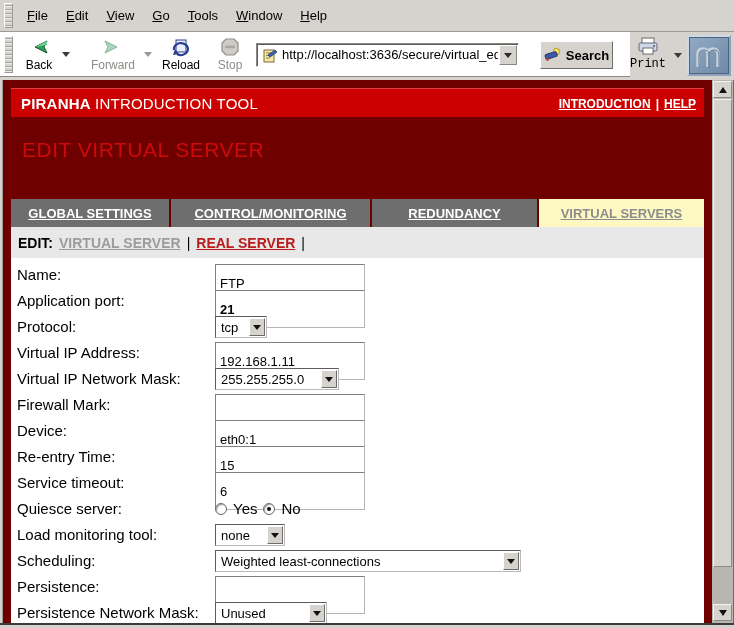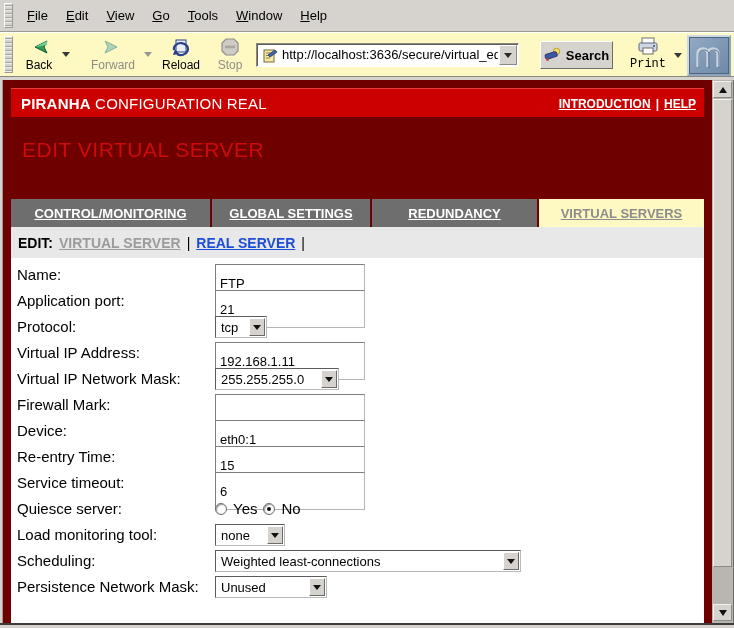--- a/index.html
+++ b/index.html
@@ -9,21 +9,21 @@
   
   .menubar { position:absolute; left:0; top:0; width:734px; height:32px; background:#d6d3ce;
              border-bottom:1px solid #9c9a94; }
   .grippy { position:absolute; left:4px; top:3px; bottom:3px; width:9px;
             border:1px solid #9c9a94; border-top-color:#ffffff; border-left-color:#ffffff;
             background:repeating-linear-gradient(0deg,#eceae6 0 1px,#a9a6a0 1px 2px,#d6d3ce 2px 4px); }
   .menu-items { position:absolute; left:18px; top:0; height:31px; display:flex; align-items:center; }
   .menu-item { display:inline-block; font-size:13px; color:#000; padding:4px 9px; cursor:default; }
   .menu-item::first-letter { text-decoration:underline; }
 
-  .toolbar { position:absolute; left:0; top:32px; width:734px; height:45px; background:#fef9c3;
+  .toolbar { position:absolute; left:0; top:32px; width:630px; height:45px; background:#ffffff;
              border-top:1px solid #ffffff; border-bottom:1px solid #8a8884; }
   .tbsep { position:absolute; left:0; top:78px; width:734px; height:2px; background:#d6d3ce; }
   .tb-btn { position:absolute; top:2px; height:40px; text-align:center; }
   .tb-btn .lbl { display:block; font-size:12px; color:#000; margin-top:1px; }
   .tb-btn.disabled .lbl { color:#8f8d88; }
   .tb-icon { display:block; margin:2px auto 0; }
   .caret { position:absolute; width:0; height:0; border-left:4px solid transparent;
            border-right:4px solid transparent; border-top:5px solid #3a3a3a; }
   .caret.disabled { border-top-color:#9a9894; }
 
@@ -61,21 +61,21 @@
   .tabs { position:absolute; left:8px; top:119px; width:693px; height:28px; display:flex; gap:2px; }
   .tab { background:#6e6e6e; color:#fff; font-size:13px; font-weight:bold; text-decoration:underline;
          display:flex; align-items:center; justify-content:center; cursor:pointer; }
   .tab.active { background:#fef9c3; color:#8c8c8c; cursor:default; }
 
   .subnav { position:absolute; left:8px; top:147px; width:693px; height:31px; background:#e8e8e8;
             display:flex; align-items:center; font-size:14px; font-weight:bold; padding-left:7px; gap:6px; }
   .subnav .prefix { color:#000; }
   .subnav .cur { color:#9c9c9c; text-decoration:underline; }
   .subnav .sep { color:#000; font-weight:normal; }
-  .subnav a { color:#1d4ed8; text-decoration:underline; cursor:pointer; }
+  .subnav a { color:#b91c1c; text-decoration:underline; cursor:pointer; }
 
   .formarea { position:absolute; left:8px; top:178px; width:693px; height:365px; background:#ffffff; }
   .frow { position:relative; height:26px; }
   .frow .flabel { position:absolute; left:6px; top:4px; font-size:15px; color:#000; }
   .frow .ctrl { position:absolute; left:204px; top:2px; }
 
   .tin { height:22px; padding:18px 4px; font-family:"Liberation Sans",sans-serif; font-size:13px; color:#000;
          background:#fff; border:1px solid #7f7f7f; border-bottom-color:#b5b5b5; border-right-color:#b5b5b5;
          outline:none; }
   .sel { height:22px; background:#fff; border:1px solid #5c5c5c; border-bottom-color:#b9b9b9;
@@ -201,33 +201,33 @@
       <path d="M4 24 V11 q0-5 5-5 t5 5 V24 M14 24 V11 q0-5 5-5 t5 5 V24" fill="none" stroke="#5f7891" stroke-width="1" transform="translate(1,1)"></path>
     </svg>
   </div>
 </div>
 <div class="tbsep"></div>
 
 <div class="left-edge"></div>
 <div class="content">
 
   <div class="redband">
-    <span class="brand"><b>PIRANHA</b><span> CONFIGURATION REAL</span></span>
+    <span class="brand"><b>PIRANHA</b><span> INTRODUCTION TOOL</span></span>
     <span class="hlinks">
       <a>INTRODUCTION</a>
       <span>|</span>
       <a>HELP</a>
     </span>
   </div>
 
   <div class="page-title">EDIT VIRTUAL SERVER</div>
 
   <div class="tabs">
+    <div class="tab" style="width:158px;">GLOBAL SETTINGS</div>
     <div class="tab" style="width:199px;">CONTROL/MONITORING</div>
-    <div class="tab" style="width:158px;">GLOBAL SETTINGS</div>
     <div class="tab" style="width:165px;">REDUNDANCY</div>
     <div class="tab active" style="flex:1;">VIRTUAL SERVERS</div>
   </div>
 
   <div class="subnav">
     <span class="prefix">EDIT:</span>
     <span class="cur">VIRTUAL SERVER</span>
     <span class="sep">|</span>
     <a>REAL SERVER</a>
     <span class="sep">|</span>
@@ -236,21 +236,21 @@
   <div class="formarea">
     <div style="height:4px;"></div>
 
     <div class="frow">
       <span class="flabel">Name:</span>
       <input class="ctrl tin" style="width: 150px;" value="FTP">
     </div>
 
     <div class="frow">
       <span class="flabel">Application port:</span>
-      <input class="ctrl tin" style="width: 150px;" value="21">
+      <input class="ctrl tin" style="width: 150px; font-weight: bold;" value="21">
     </div>
 
     <div class="frow">
       <span class="flabel">Protocol:</span>
       <div class="ctrl sel" style="width:52px;">
         <span class="stext">tcp</span>
         <span class="sbtn">
             <span class="tri"></span>
           </span>
       </div>
@@ -314,20 +314,24 @@
     <div class="frow">
       <span class="flabel">Scheduling:</span>
       <div class="ctrl sel" style="width:306px;">
         <span class="stext">Weighted least-connections</span>
         <span class="sbtn">
             <span class="tri"></span>
           </span>
       </div>
     </div>
 
+    <div class="frow">
+      <span class="flabel">Persistence:</span>
+      <input class="ctrl tin" style="width: 150px;" value="">
+    </div>
 
     <div class="frow">
       <span class="flabel">Persistence Network Mask:</span>
       <div class="ctrl sel" style="width:112px;">
         <span class="stext">Unused</span>
         <span class="sbtn">
             <span class="tri"></span>
           </span>
       </div>
     </div>

